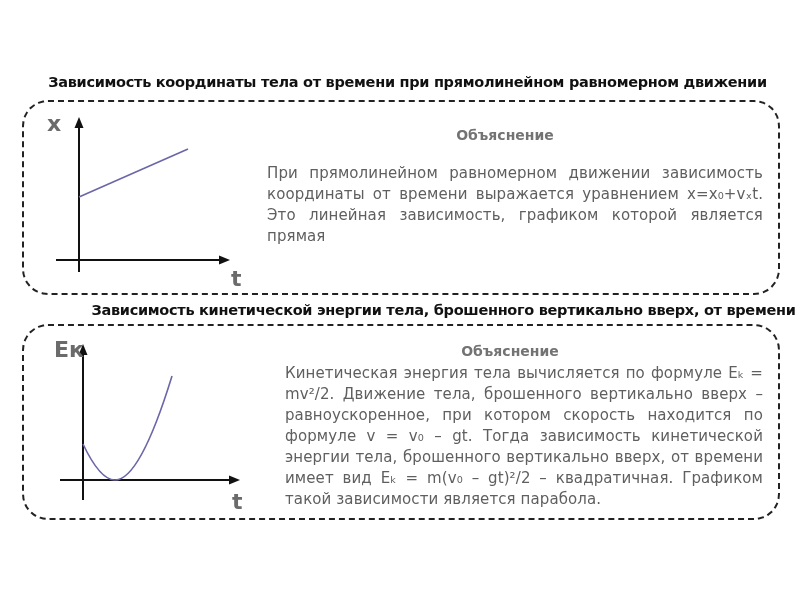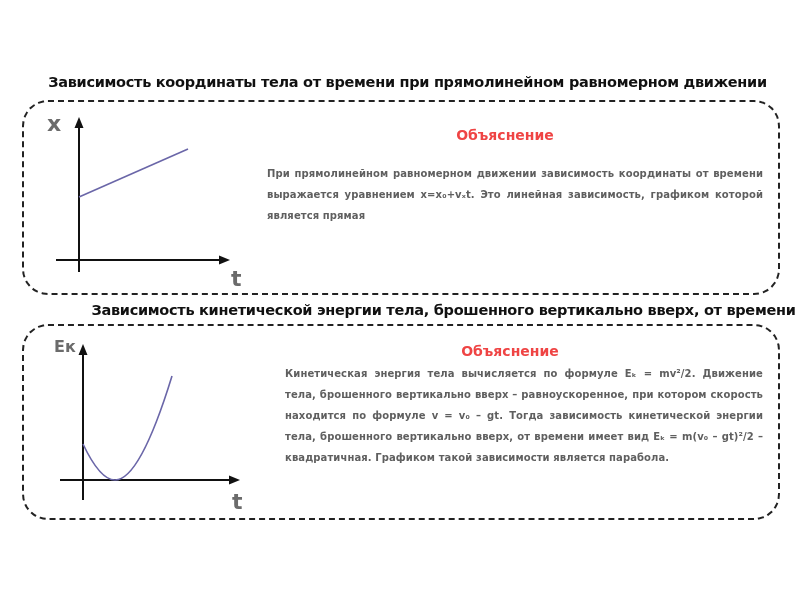--- a/index.html
+++ b/index.html
@@ -15,24 +15,24 @@
   .box {
     position: absolute; left: 22px; width: 758px;
     border: 2px dashed #222222; border-radius: 26px; box-sizing: border-box;
   }
   .graph { position: absolute; }
   .axis-label {
     position: absolute; font-weight: bold; color: #6b6b6b;
     font-family: "DejaVu Sans", sans-serif;
   }
   .exp-title {
-    position: absolute; font-weight: bold; font-size: 14px; color: #ef4444; text-align: center;
+    position: absolute; font-weight: bold; font-size: 14px; color: #737373; text-align: center;
   }
   .exp-text {
-    position: absolute; font-weight: bold; font-size: 10px; color: #5f5f5f;
+    position: absolute; font-weight: normal; font-size: 15px; color: #5f5f5f;
     text-align: justify; line-height: 21px; letter-spacing: 0.1px;
   }
 </style>
 </head>
 <body>
 
 <div class="section-title" style="top:74px;padding-left:8px;">Зависимость координаты тела от времени при прямолинейном равномерном движении</div>
 
 <div class="box" style="top:100px; height:195px;"></div>
 
@@ -60,18 +60,18 @@
 
   <line x1="43" y1="170" x2="43" y2="22" stroke="#111" stroke-width="2"></line>
   <polygon points="43,14 38.5,25 47.5,25" fill="#111"></polygon>
 
   <line x1="20" y1="150" x2="190" y2="150" stroke="#111" stroke-width="2"></line>
   <polygon points="200,150 189,145.5 189,154.5" fill="#111"></polygon>
 
   <path d="M43,114 Q60,150 75,150 Q100,150 132,46" fill="none" stroke="#6a66a8" stroke-width="1.6"></path>
 </svg>
 <div class="axis-label" style="left:54px; top:337px;">
-  <span style="font-size:16px;text-align:center;">Eк</span>
+  <span style="font-size:22px;text-align:center;">Eк</span>
 </div>
 <div class="axis-label" style="left:232px; top:489px; font-size:22px;">t</div>
 
 <div class="exp-title" style="left:435px; top:343px; width:150px;">Объяснение</div>
 <div class="exp-text" style="left:285px; top:363px; width:478px;">Кинетическая энергия тела вычисляется по формуле Eₖ = mv²/2.  Движение тела, брошенного вертикально вверх – равноускоренное, при котором скорость находится по формуле v = v₀ – gt. Тогда зависимость кинетической энергии тела, брошенного вертикально вверх, от времени имеет вид Eₖ = m(v₀ – gt)²/2 – квадратичная. Графиком такой зависимости является парабола.</div>
 
 </body></html>

